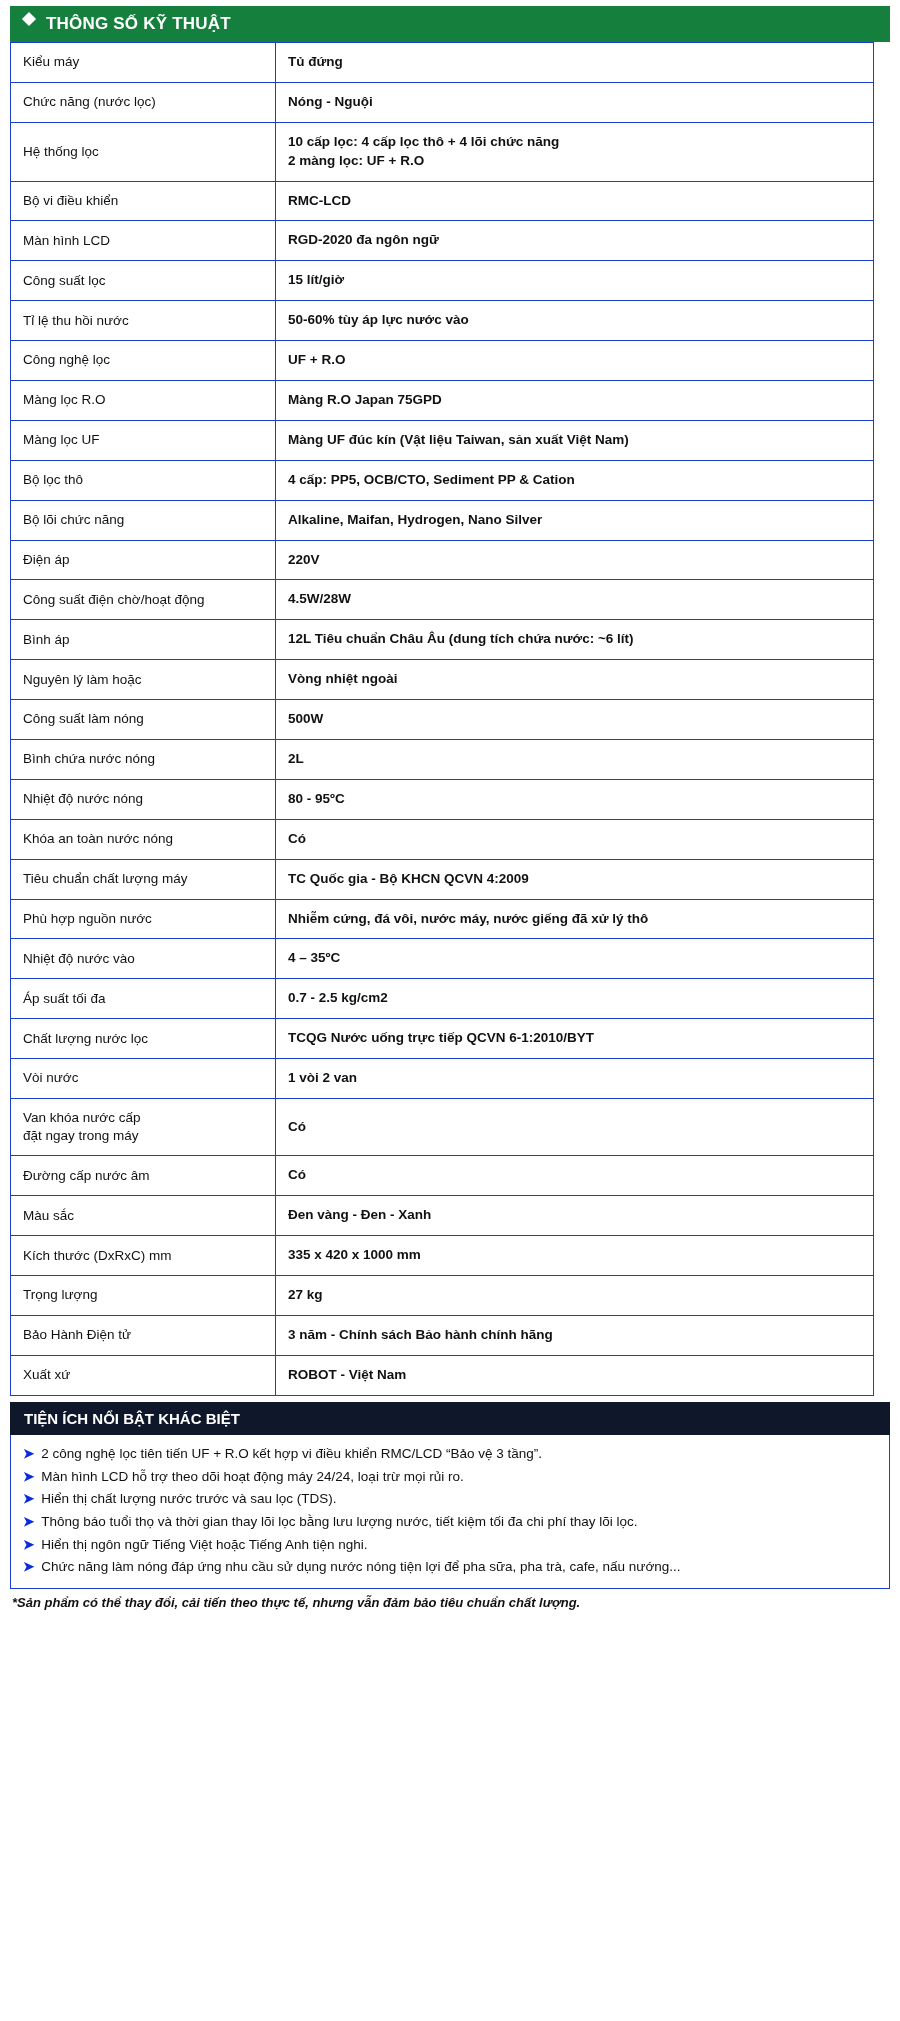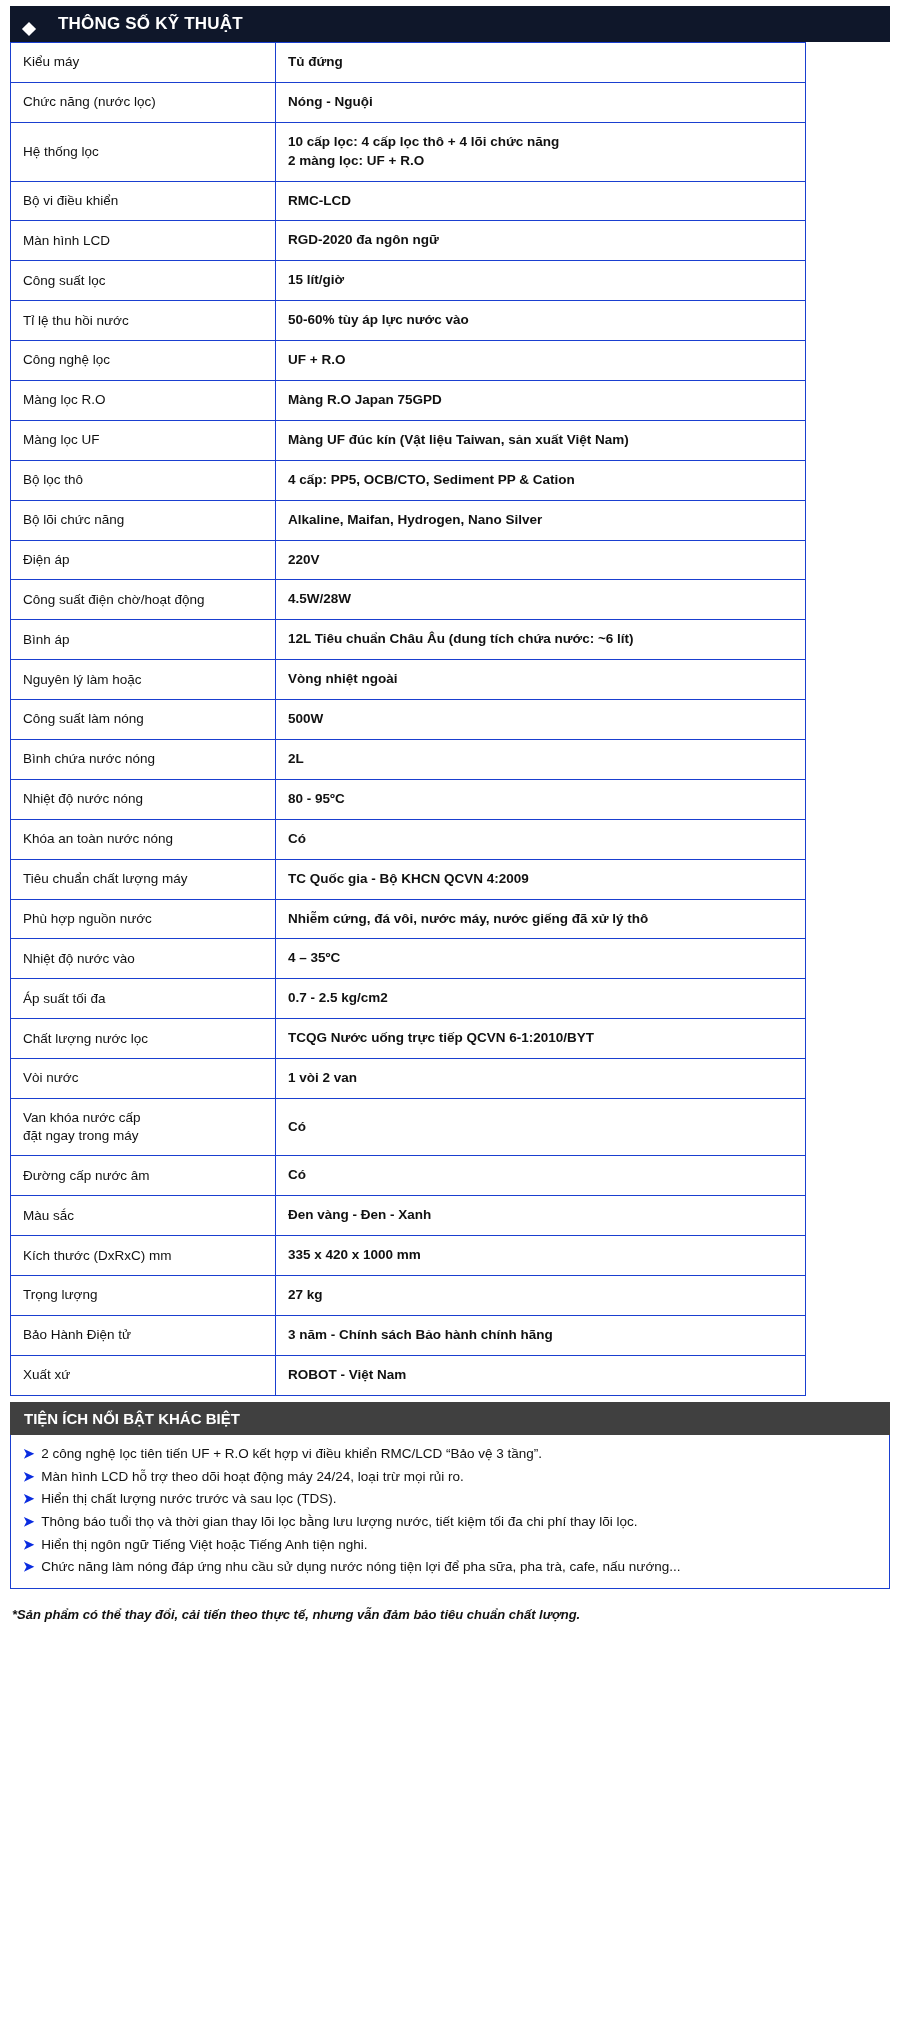--- a/index.html
+++ b/index.html
@@ -11,41 +11,41 @@
     font-family: "Liberation Sans", sans-serif;
     width: 900px;
   }
   .sheet {
     width: 900px;
     box-sizing: border-box;
     padding: 6px 10px 10px 10px;
     background: #ffffff;
   }
   .header-bar {
-    background: #0f172a;
+    background: #15803d;
     color: #ffffff;
     font-size: 17px;
     font-weight: bold;
     letter-spacing: 0.2px;
     padding: 8px 0 8px 14px;
     display: flex;
-    align-items: flex-end;
-    gap: 24px;
+    align-items: flex-start;
+    gap: 12px;
   }
   .header-bar .mark {
     display: inline-block;
     width: 10px;
     height: 10px;
     background: #ffffff;
     transform: rotate(45deg);
     flex: 0 0 auto;
   }
   table.spec {
     border-collapse: collapse;
-    width: 796px;
+    width: 864px;
     table-layout: fixed;
   }
   table.spec td {
     border: 1px solid #1a3fd0;
     padding: 10px 12px;
     vertical-align: middle;
     font-size: 13.5px;
     color: #111111;
   }
   table.spec td.label {
@@ -54,21 +54,21 @@
     line-height: 1.35;
   }
   table.spec td.value {
     font-weight: bold;
     line-height: 1.4;
   }
   table.spec td.value .l2 {
     display: block;
   }
   .footer-bar {
-    background: #404040;
+    background: #0f172a;
     color: #ffffff;
     font-size: 15px;
     font-weight: bold;
     padding: 8px 0 8px 14px;
     margin-top: 6px;
   }
   .bullets {
     border: 1px solid #1a3fd0;
     border-top: none;
     padding: 8px 12px 10px 12px;
@@ -89,21 +89,20 @@
     font-weight: bold;
     flex: 0 0 auto;
     line-height: 1.45;
   }
   .note {
     font-size: 13px;
     font-style: italic;
     font-weight: bold;
     padding: 6px 0 0 2px;
     color: #111111;
-    margin-top: 12px;
   }
 </style>
 </head>
 <body>
 
 <div class="sheet">
 
   <div class="header-bar">
     <span class="mark"></span>
     <span>THÔNG SỐ KỸ THUẬT</span>

